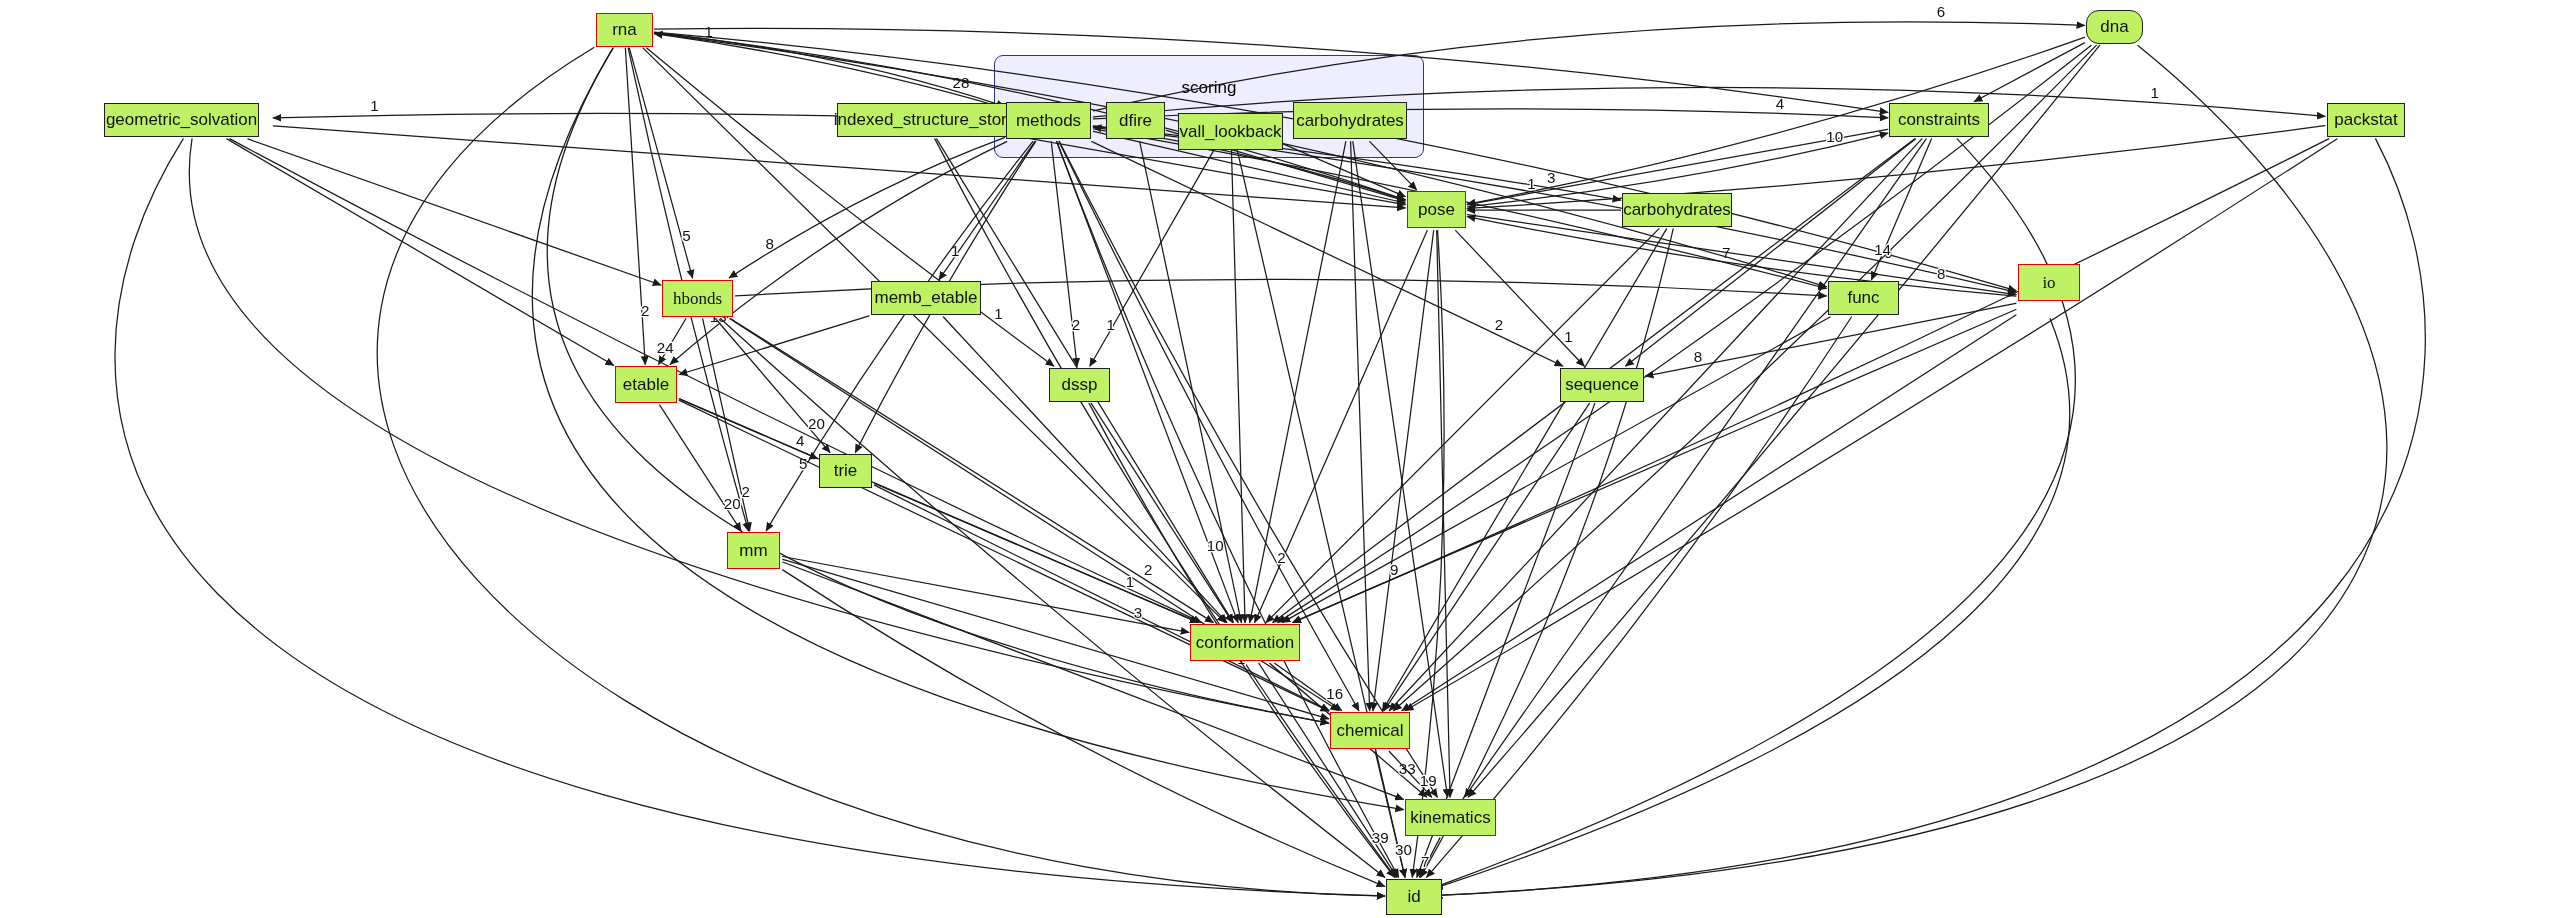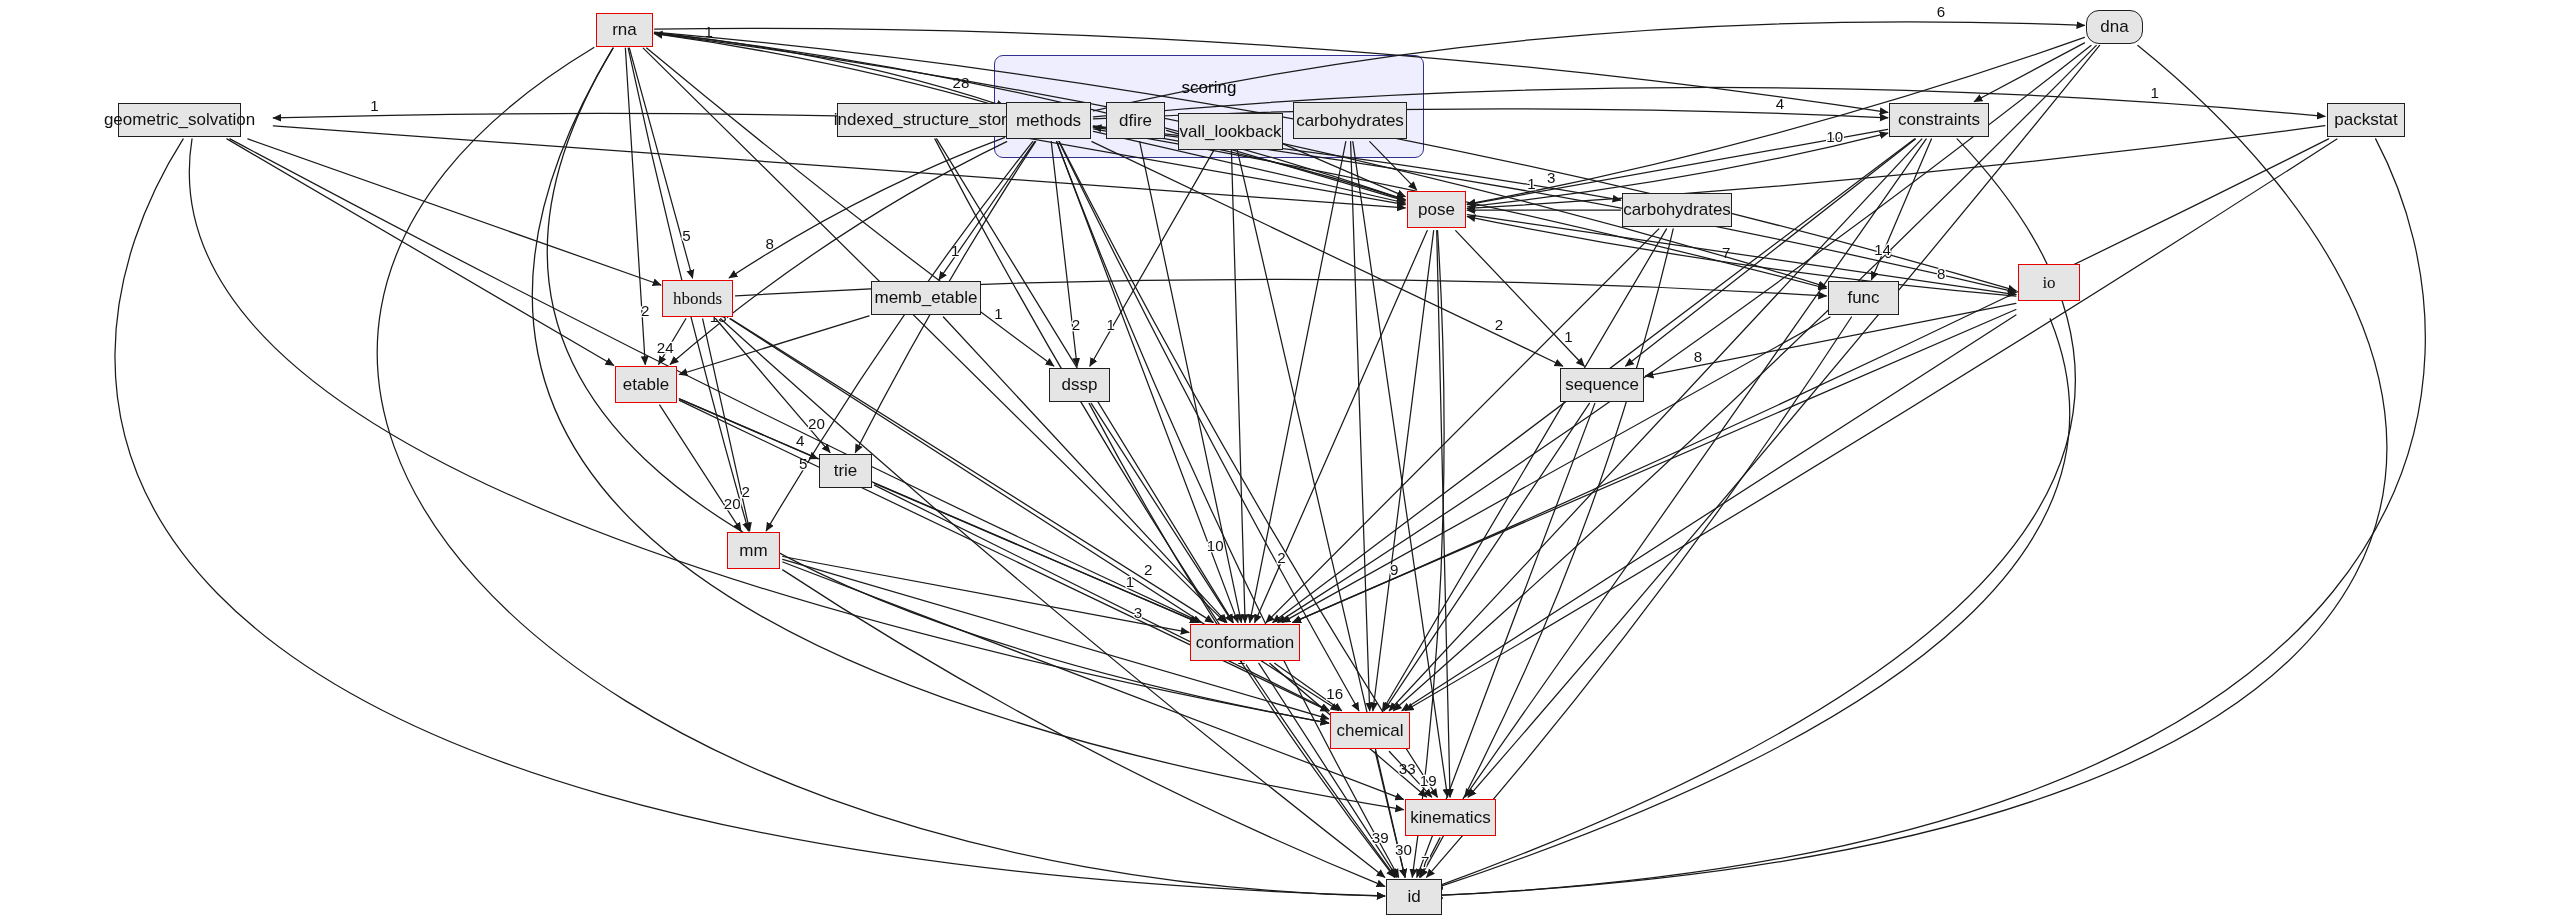--- a/index.html
+++ b/index.html
@@ -34,21 +34,21 @@
     fill:#111111;
     font-family:"Liberation Sans", sans-serif;
     paint-order:stroke;
     stroke:#ffffff;
     stroke-width:3px;
     text-anchor:middle;
   }
   .node{
     position:absolute;
     box-sizing:border-box;
-    background:#e5e5e5;
+    background:#bef264;
     border:1.3px solid #1f1f1f;
     display:flex;align-items:center;justify-content:center;
     font-size:17px;color:#111111;
     z-index:3;
     cursor:pointer;
     white-space:nowrap;
   }
   .node.red{border-color:#e60000;}
 </style>
 </head>
@@ -223,21 +223,21 @@
       <text x="1550.0" y="946.3" class="edge-label">39</text>
       <path d="M1544.4,844.0 Q1561,914 1577.8,985.0" fill="none" stroke="#1a1a1a" stroke-width="1.4" stroke-linecap="round" marker-end="url(#arrow)"></path>
       <text x="1576.1" y="960.1" class="edge-label">30</text>
       <path d="M1560.3,844.0 Q1584,869.5 1607.7,895.0" fill="none" stroke="#1a1a1a" stroke-width="1.4" stroke-linecap="round" marker-end="url(#arrow)"></path>
       <text x="1604.0" y="882.9" class="edge-label">19</text>
       <path d="M1617.1,941.0 Q1606,962.5 1594.4,985.0" fill="none" stroke="#1a1a1a" stroke-width="1.4" stroke-linecap="round" marker-end="url(#arrow)"></path>
       <text x="1600.6" y="973.7" class="edge-label">7</text>
     </svg>
 <div class="node red" style="left: 596px; top: 12.5px; width: 57px; height: 34px;">rna</div>
     <div class="node" style="left: 2086px; top: 9.8px; width: 57px; height: 34px; border-radius: 13px;">dna</div>
-    <div class="node" style="left: 118px; top: 103px; width: 123px; height: 34px; text-align: center;">geometric_solvation</div>
+    <div class="node" style="left: 104px; top: 103px; width: 155px; height: 34px; text-align: center;">geometric_solvation</div>
     <div class="node" style="left: 837px; top: 103px; width: 176px; height: 34px;">indexed_structure_store</div>
     <div class="node" style="left: 2327px; top: 103px; width: 78px; height: 34px;">packstat</div>
     <div class="node" style="left: 1889px; top: 103px; width: 100px; height: 34px;">constraints</div>
     <div class="node" style="left: 1006px; top: 102px; width: 85px; height: 37px;">methods</div>
     <div class="node" style="left: 1106px; top: 102px; width: 59px; height: 37px; text-align: center;">dfire</div>
     <div class="node" style="left: 1178px; top: 102px; width: 105px; height: 37px; margin-top: 11px;">vall_lookback</div>
     <div class="node" style="left: 1293px; top: 102px; width: 114px; height: 37px;">carbohydrates</div>
     <div class="node red" style="left: 1407px; top: 191px; width: 59px; height: 37px;">pose</div>
     <div class="node" style="left: 1622px; top: 193px; width: 110px; height: 34px;">carbohydrates</div>
     <div class="node red" style="left: 662px; top: 280px; width: 71px; height: 37px; font-family: Liberation Serif, serif;">hbonds</div>

